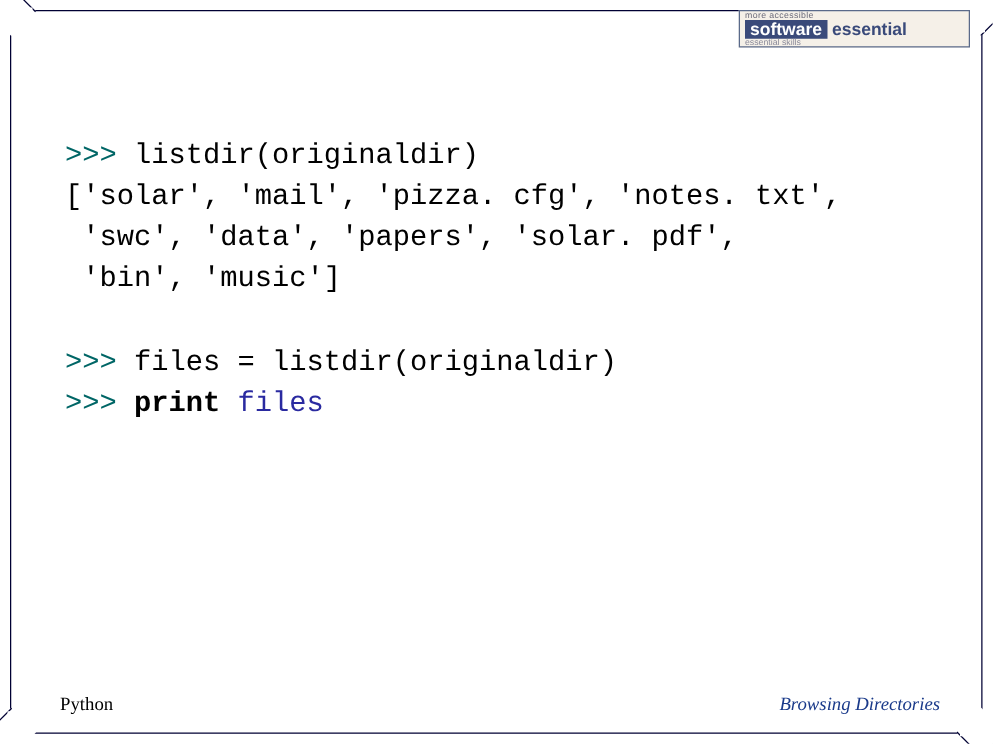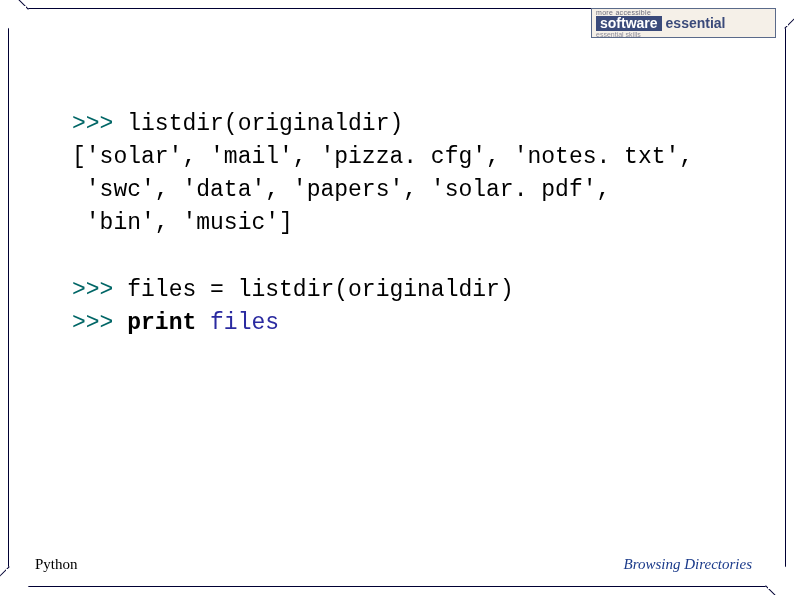--- a/index.html
+++ b/index.html
@@ -89,30 +89,29 @@
   .code-block {
     position: absolute;
     top: 108px;
     left: 52px;
     right: 52px;
     font-family: 'Courier New', Courier, monospace;
     font-size: 23px;
     line-height: 1.44;
     color: #000;
     white-space: pre;
-    margin-left: 20px;
   }
   .prompt { color: #006666; }
   .kw { color: #000; font-weight: bold; }
   .var { color: #2a2aa0; }
 
   .footer-left {
     position: absolute;
     bottom: 22px;
-    left: 35px;
+    left: 48px;
     font-size: 15px;
     color: #000;
   }
   .footer-right {
     position: absolute;
     bottom: 22px;
     right: 42px;
     font-size: 15px;
     color: #1a3a8a;
     font-style: italic;

